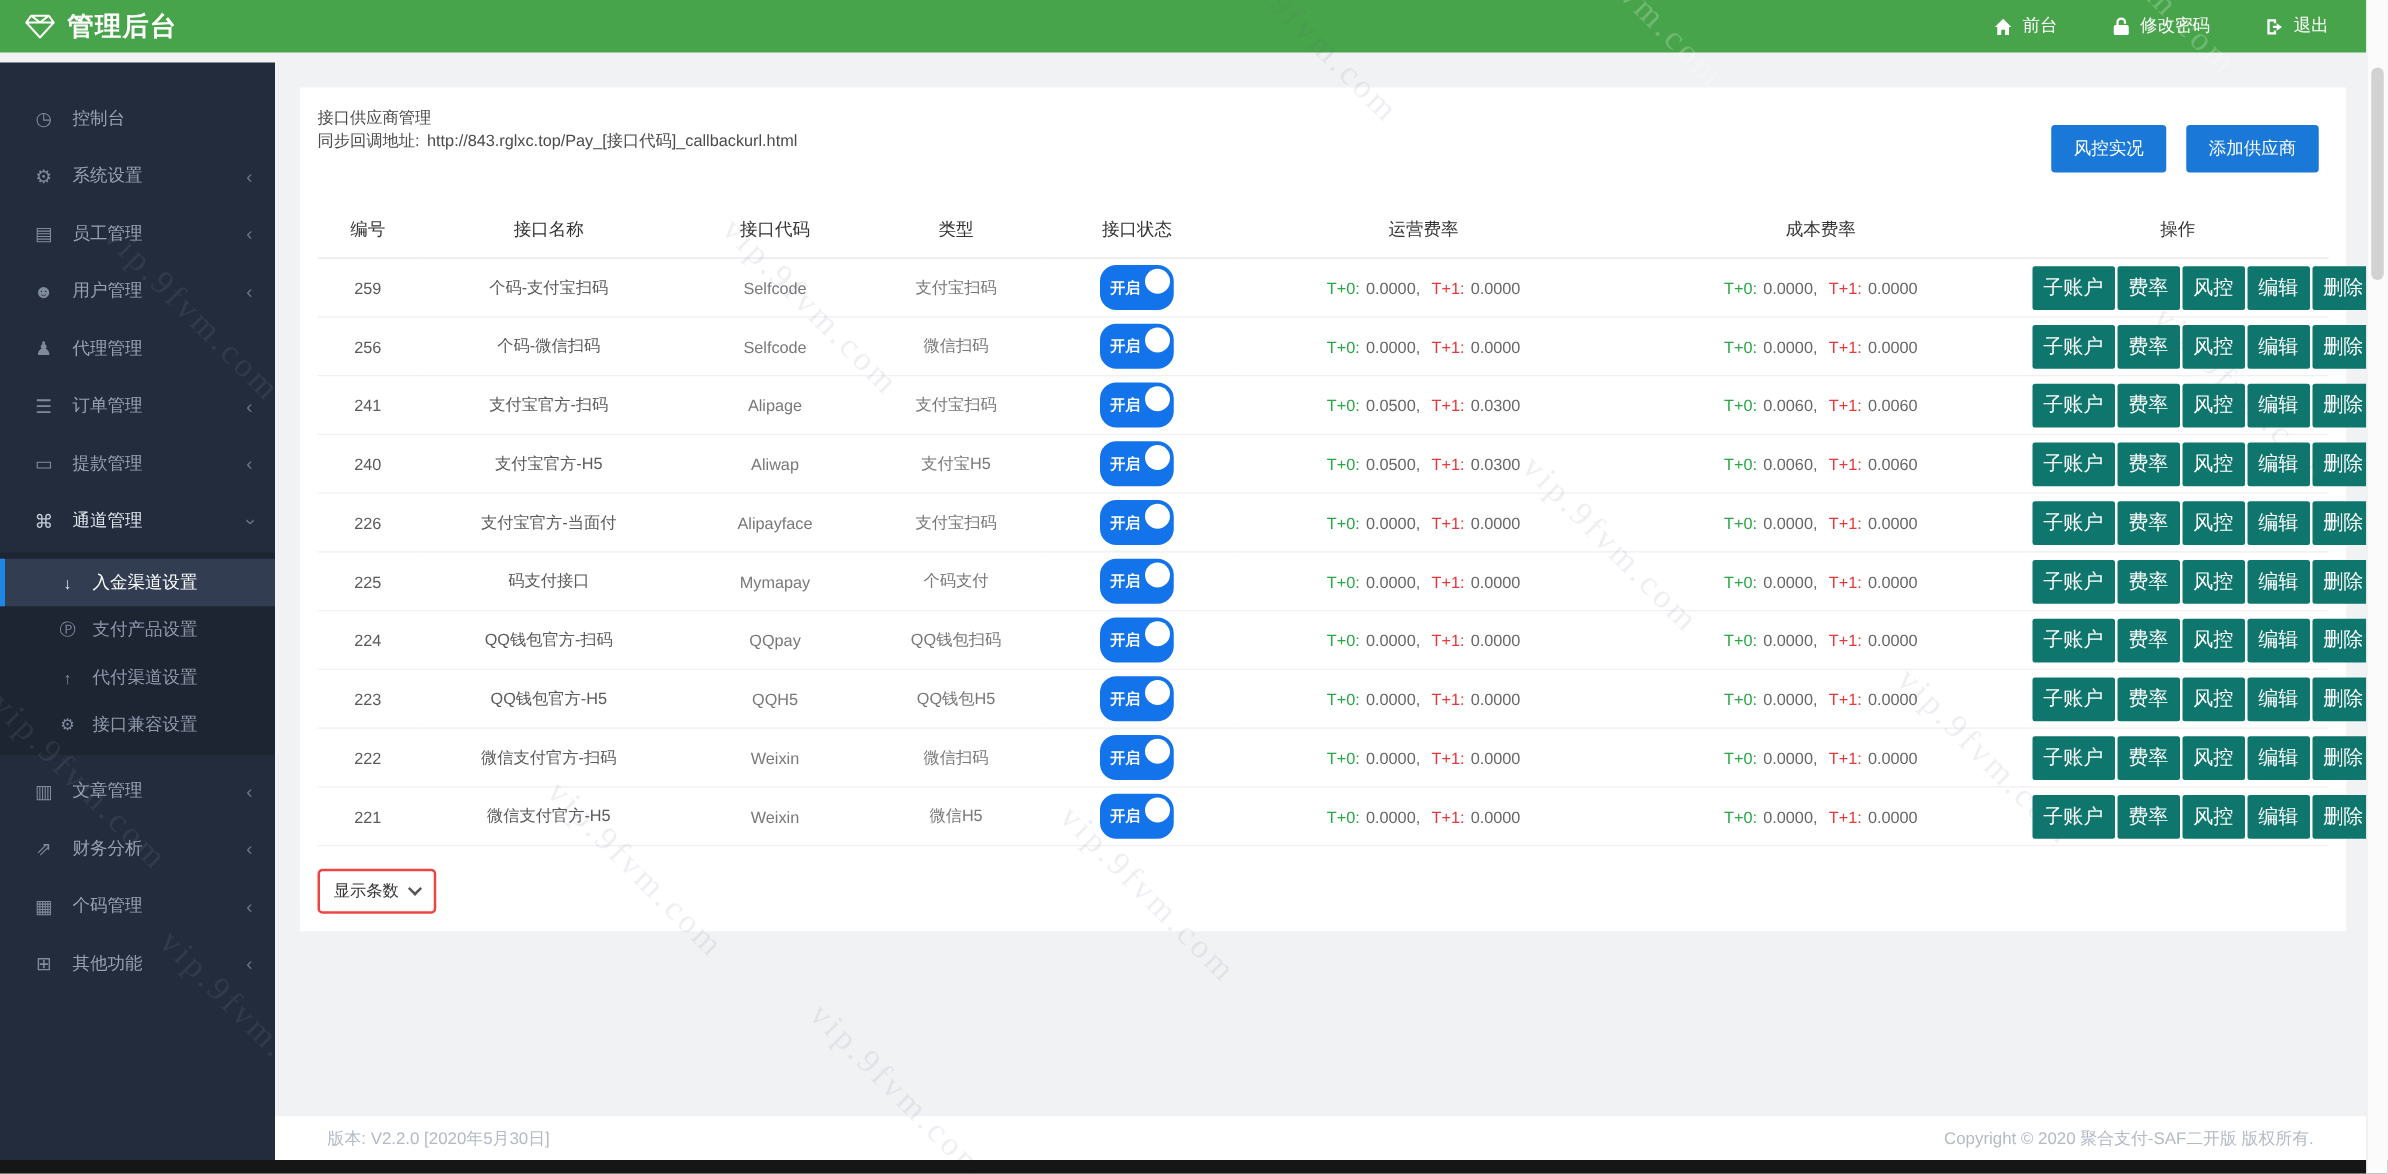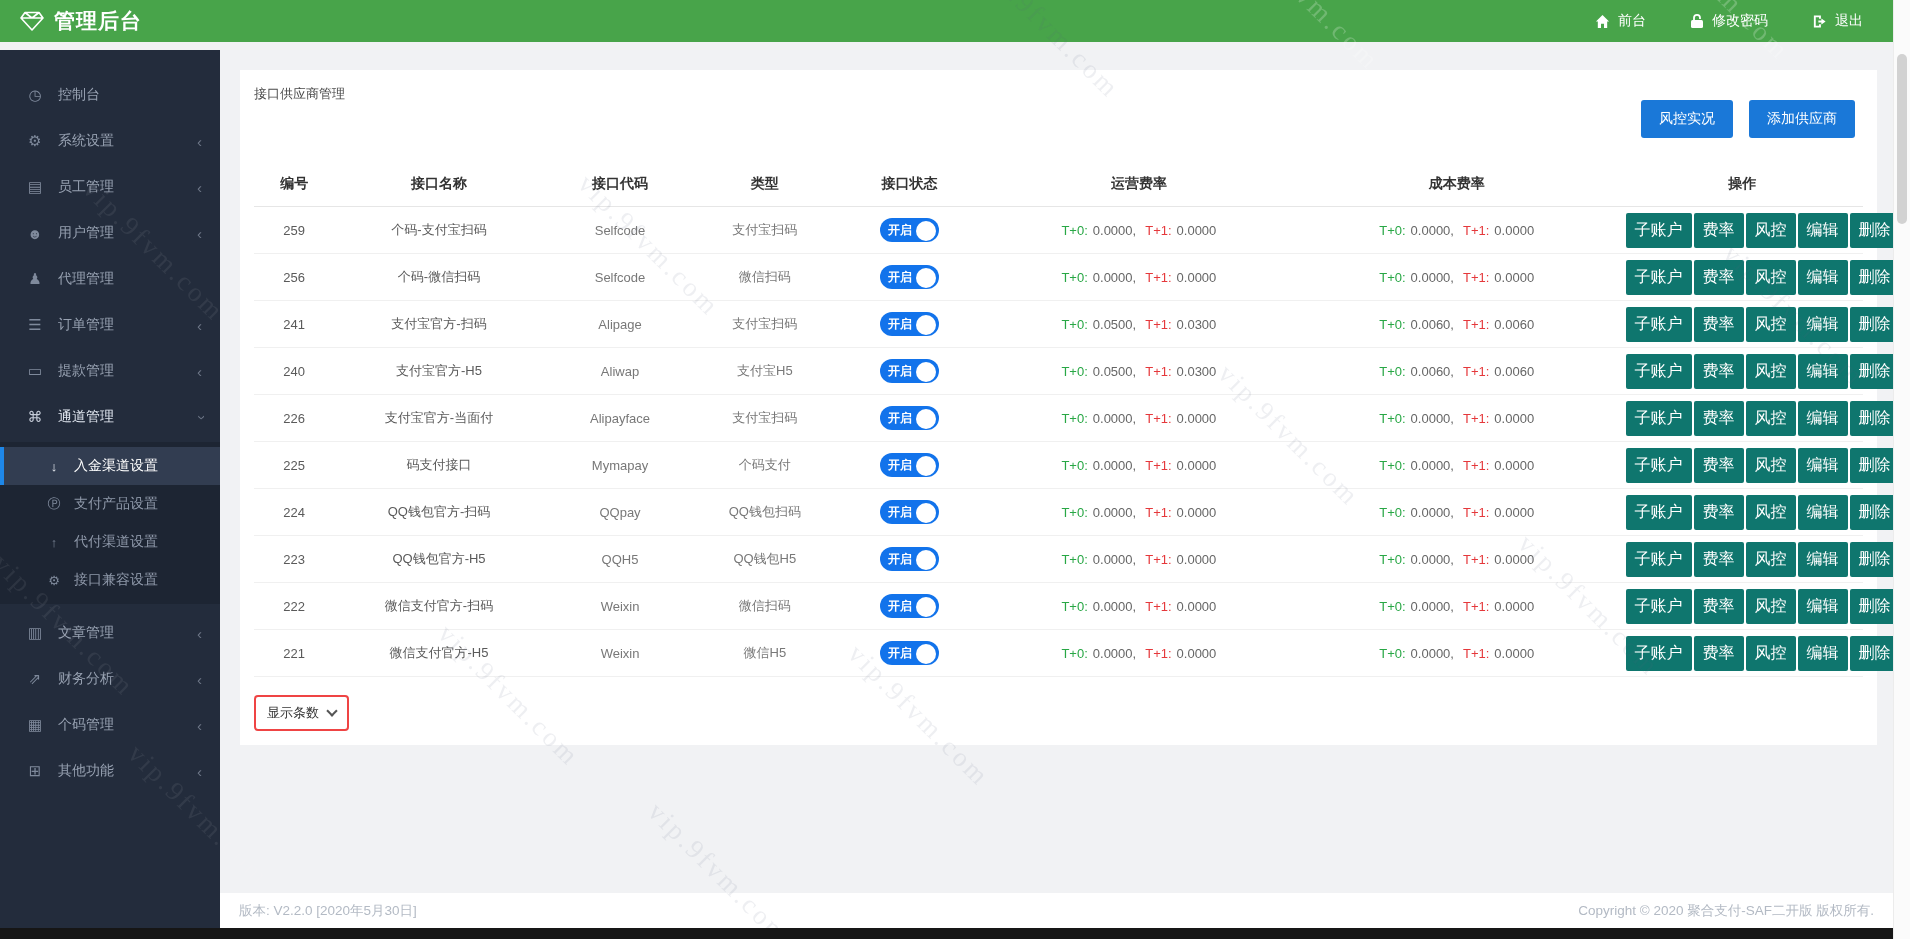--- a/index.html
+++ b/index.html
@@ -31,39 +31,39 @@
   
   .card{position:absolute;left:240px;right:33px;top:70px;bottom:194px;background:#fff;padding:14px 14px;z-index:1}
   .card-head{display:flex;justify-content:space-between;align-items:flex-start}
   .page-info div{font-size:13px;color:#4a4a4a;line-height:19px}
   .page-info .url-label{margin-right:6px}
   .head-btns{display:flex;gap:16px;margin-top:16px;margin-right:8px}
   .btn-primary{background:#1a78d8;color:#fff;border:none;font-size:14px;padding:10px 18px;border-radius:3px;cursor:pointer;font-family:inherit}
 
   
   table{width:100%;border-collapse:collapse;margin-top:24px;table-layout:fixed}
-  th{font-size:14px;color:#333;font-weight:bold;padding:13px 4px;border-bottom:1px solid #e6e6e6;text-align:center}
+  th{font-size:14px;color:#333;font-weight:normal;padding:13px 4px;border-bottom:1px solid #e6e6e6;text-align:center}
   td{font-size:13px;color:#5a5a5a;padding:0 4px;height:47px;border-bottom:1px solid #f0f0f0;text-align:center}
   td.dim{color:#787878}
   .rate .g{color:#28a745}
   .rate .r{color:#e5383b}
   .rate .v{color:#666;margin-left:5px}
   .rate .sep{color:#666;margin-right:9px}
-  .toggle{display:inline-flex;align-items:center;width:59px;height:24px;border-radius:13px;background:#1273eb;position:relative;cursor:pointer;padding-left:8px;vertical-align:middle}
+  .toggle{display:inline-flex;align-items:center;width:59px;height:36px;border-radius:13px;background:#1273eb;position:relative;cursor:pointer;padding-left:8px;vertical-align:middle}
   .toggle .tlabel{color:#fff;font-size:12px;font-weight:bold}
   .toggle .knob{position:absolute;right:3px;top:3px;width:20px;height:20px;border-radius:50%;background:#fff}
   .actions{display:inline-flex;gap:2px}
   .action-btn{background:#0f766e;color:#fff;border:none;font-size:16px;padding:7px 9px;border-radius:2px;cursor:pointer;font-family:Liberation Mono, monospace;white-space:nowrap}
 
   
   .page-size{display:inline-flex;align-items:center;gap:9px;border:2px solid #ef4444;border-radius:4px;padding:7px 11px;font-size:13px;color:#333;margin-top:18px;cursor:pointer;background:#fff}
   .caret{width:8px;height:8px;border-right:2px solid #555;border-bottom:2px solid #555;transform:rotate(45deg);margin-top:-4px}
 
   
-  .footer{position:absolute;left:220px;right:17px;top:893px;height:35px;background:#fff;display:flex;align-items:center;justify-content:space-between;padding:0 19px;font-size:13.5px;color:#b3bac4;z-index:2}
+  .footer{position:absolute;left:220px;right:17px;top:893px;height:35px;background:#fff;display:flex;align-items:center;justify-content:space-between;padding:0 42px;font-size:13.5px;color:#b3bac4;z-index:2}
   .bottom-strip{position:absolute;left:0;right:0;bottom:0;height:11px;background:#161616;z-index:6}
 
   
   .scroll-strip{position:absolute;right:0;top:0;width:17px;height:100%;background:#fbfbfb;border-left:1px solid #ececec;z-index:10}
   .scroll-thumb{position:absolute;left:3px;right:3px;top:54px;height:170px;background:#d2d2d2;border-radius:6px}
 
   
   .wm{position:absolute;font-family:"Liberation Serif","DejaVu Serif",serif;font-size:27px;letter-spacing:3px;color:rgba(90,100,125,0.10);transform:rotate(45deg);white-space:nowrap;z-index:5;pointer-events:none}
   .wm-light{color:rgba(255,255,255,0.22)}
   .wm-side{color:rgba(255,255,255,0.07)}
@@ -188,20 +188,23 @@
         <span class="side-label">其他功能</span>
         <span class="arrow">‹</span>
       </li>
     </ul>
 </aside>
 
 <section class="card">
   <div class="card-head">
     <div class="page-info">
       <div>接口供应商管理</div>
+      <div>
+        <span class="url-label">同步回调地址:</span><span>http://843.rglxc.top/Pay_[接口代码]_callbackurl.html</span>
+      </div>
     </div>
     <div class="head-btns">
       <button class="btn-primary">风控实况</button>
       <button class="btn-primary">添加供应商</button>
     </div>
   </div>
 
   <table>
     <colgroup>
       <col style="width:5%">

